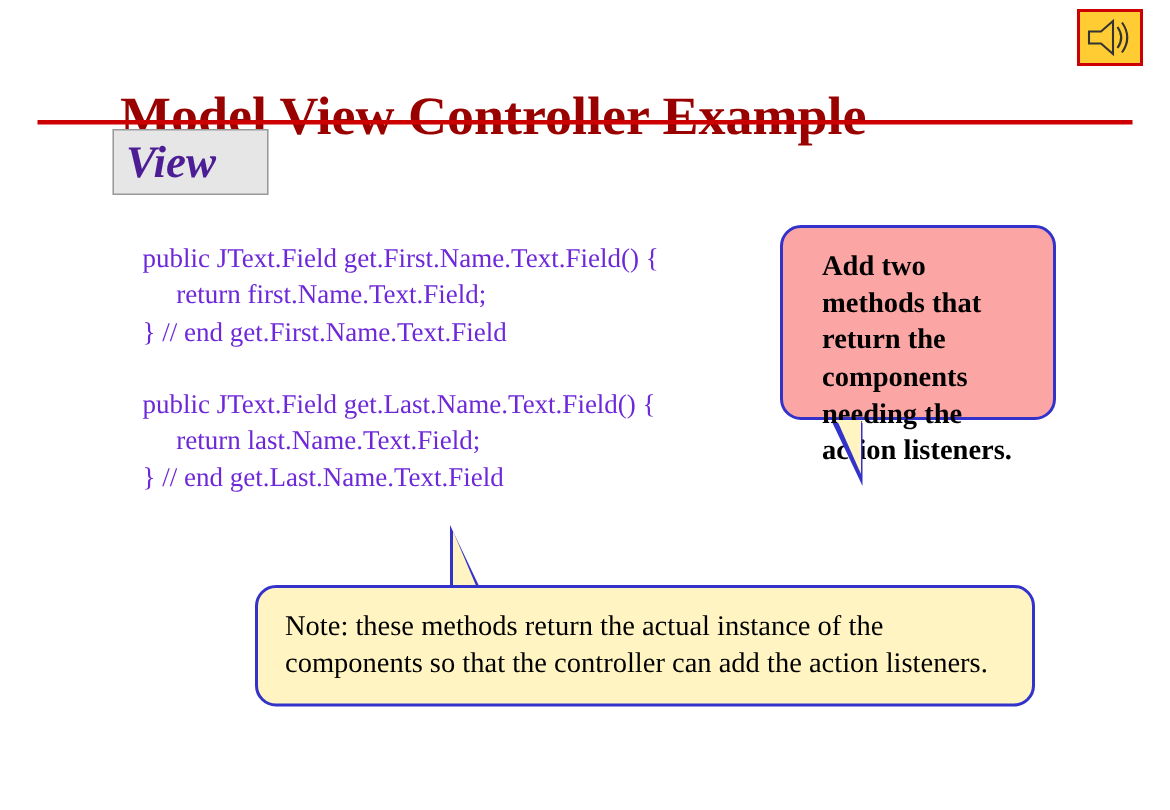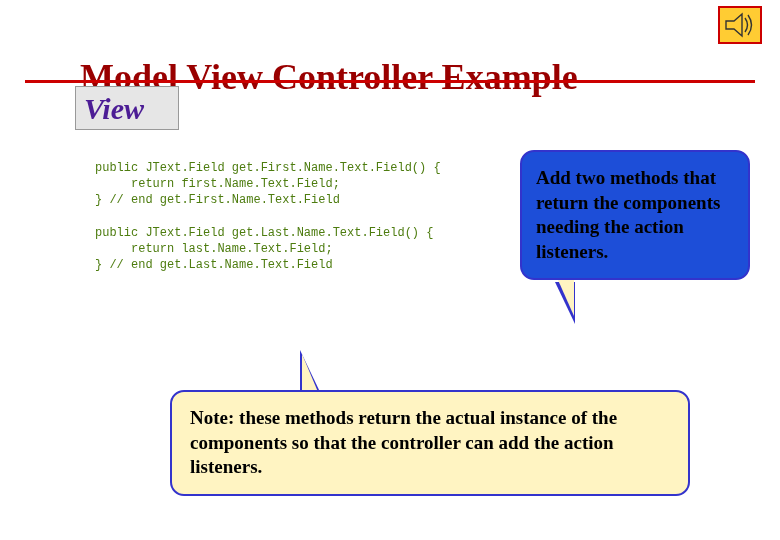--- a/index.html
+++ b/index.html
@@ -63,54 +63,54 @@
     line-height: 44px;
     padding-left: 8px;
     box-sizing: border-box;
     margin-left: 17px;
   }
   .code-block {
     position: absolute;
     top: 160px;
     left: 95px;
     width: 380px;
-    font-family: Liberation Mono, monospace;
-    font-size: 12px;
-    color: #4d7c0f;
+    font-family: Liberation Serif, serif;
+    font-size: 18px;
+    color: #6d28d9;
     line-height: 1.35;
     white-space: pre;
   }
   .callout-right {
     position: absolute;
     top: 150px;
     left: 520px;
-    width: 230px;
+    width: 184px;
     height: 130px;
-    background: #1d4ed8;
+    background: #fca5a5;
     border: 2px solid #3333cc;
     border-radius: 14px;
-    padding: 14px 14px;
+    padding: 14px 26px;
     box-sizing: border-box;
     font-size: 19px;
     font-weight: bold;
     color: #000;
     line-height: 1.3;
   }
   .callout-bottom {
     position: absolute;
     top: 390px;
     left: 170px;
     width: 520px;
     background: #fff4c2;
     border: 2px solid #3333cc;
     border-radius: 14px;
     padding: 14px 18px;
     box-sizing: border-box;
     font-size: 19px;
-    font-weight: bold;
+    font-weight: normal;
     color: #000;
     line-height: 1.3;
   }
   .tail {
     position: absolute;
     width: 0;
     height: 0;
   }
   .tail-right-border {
     position: absolute;

